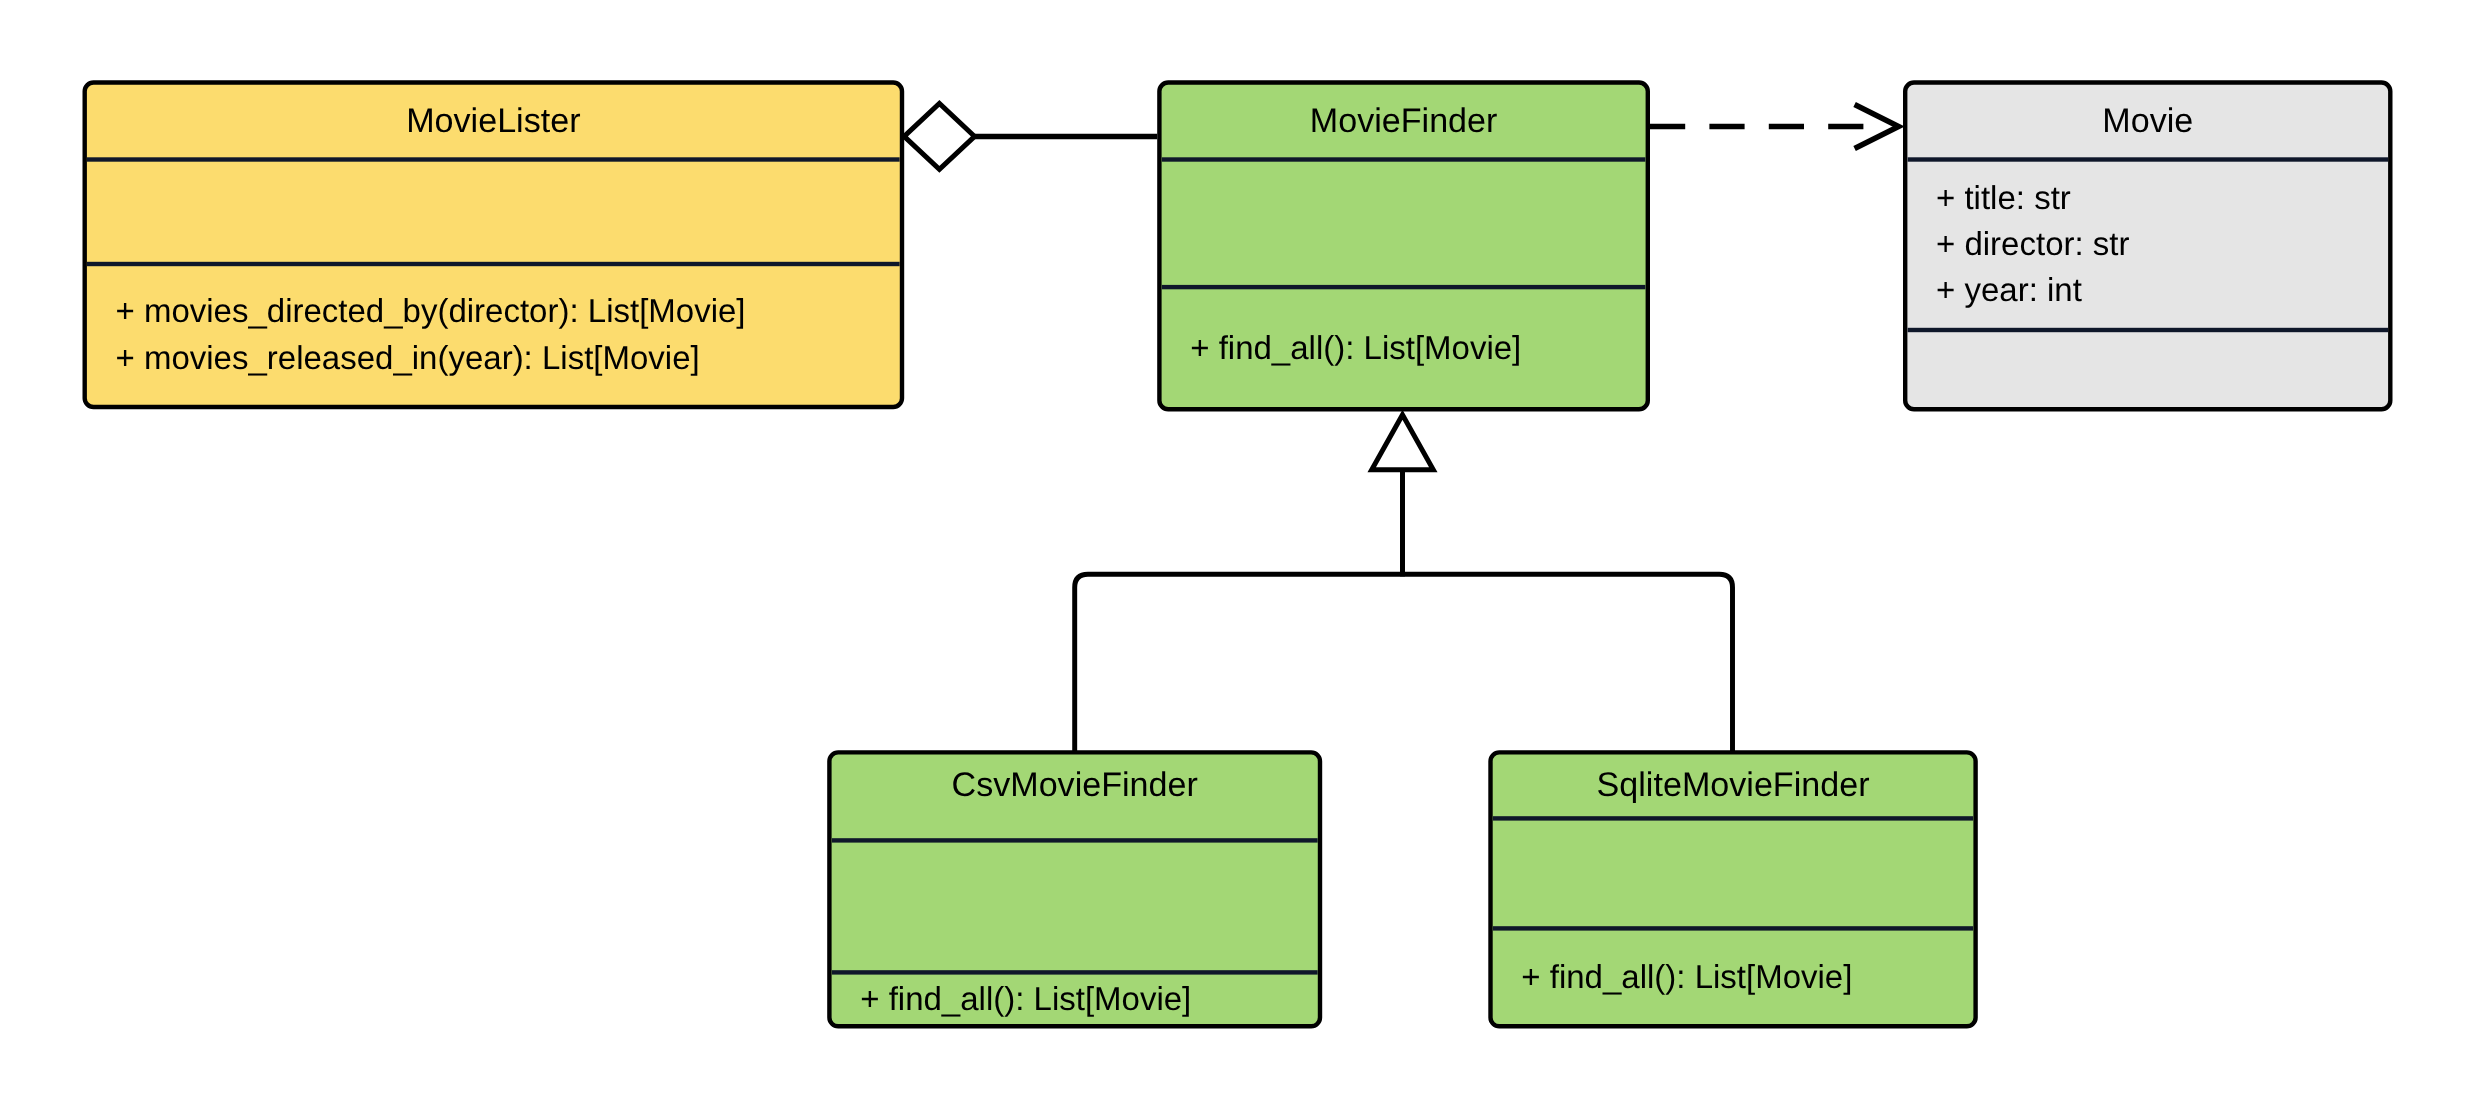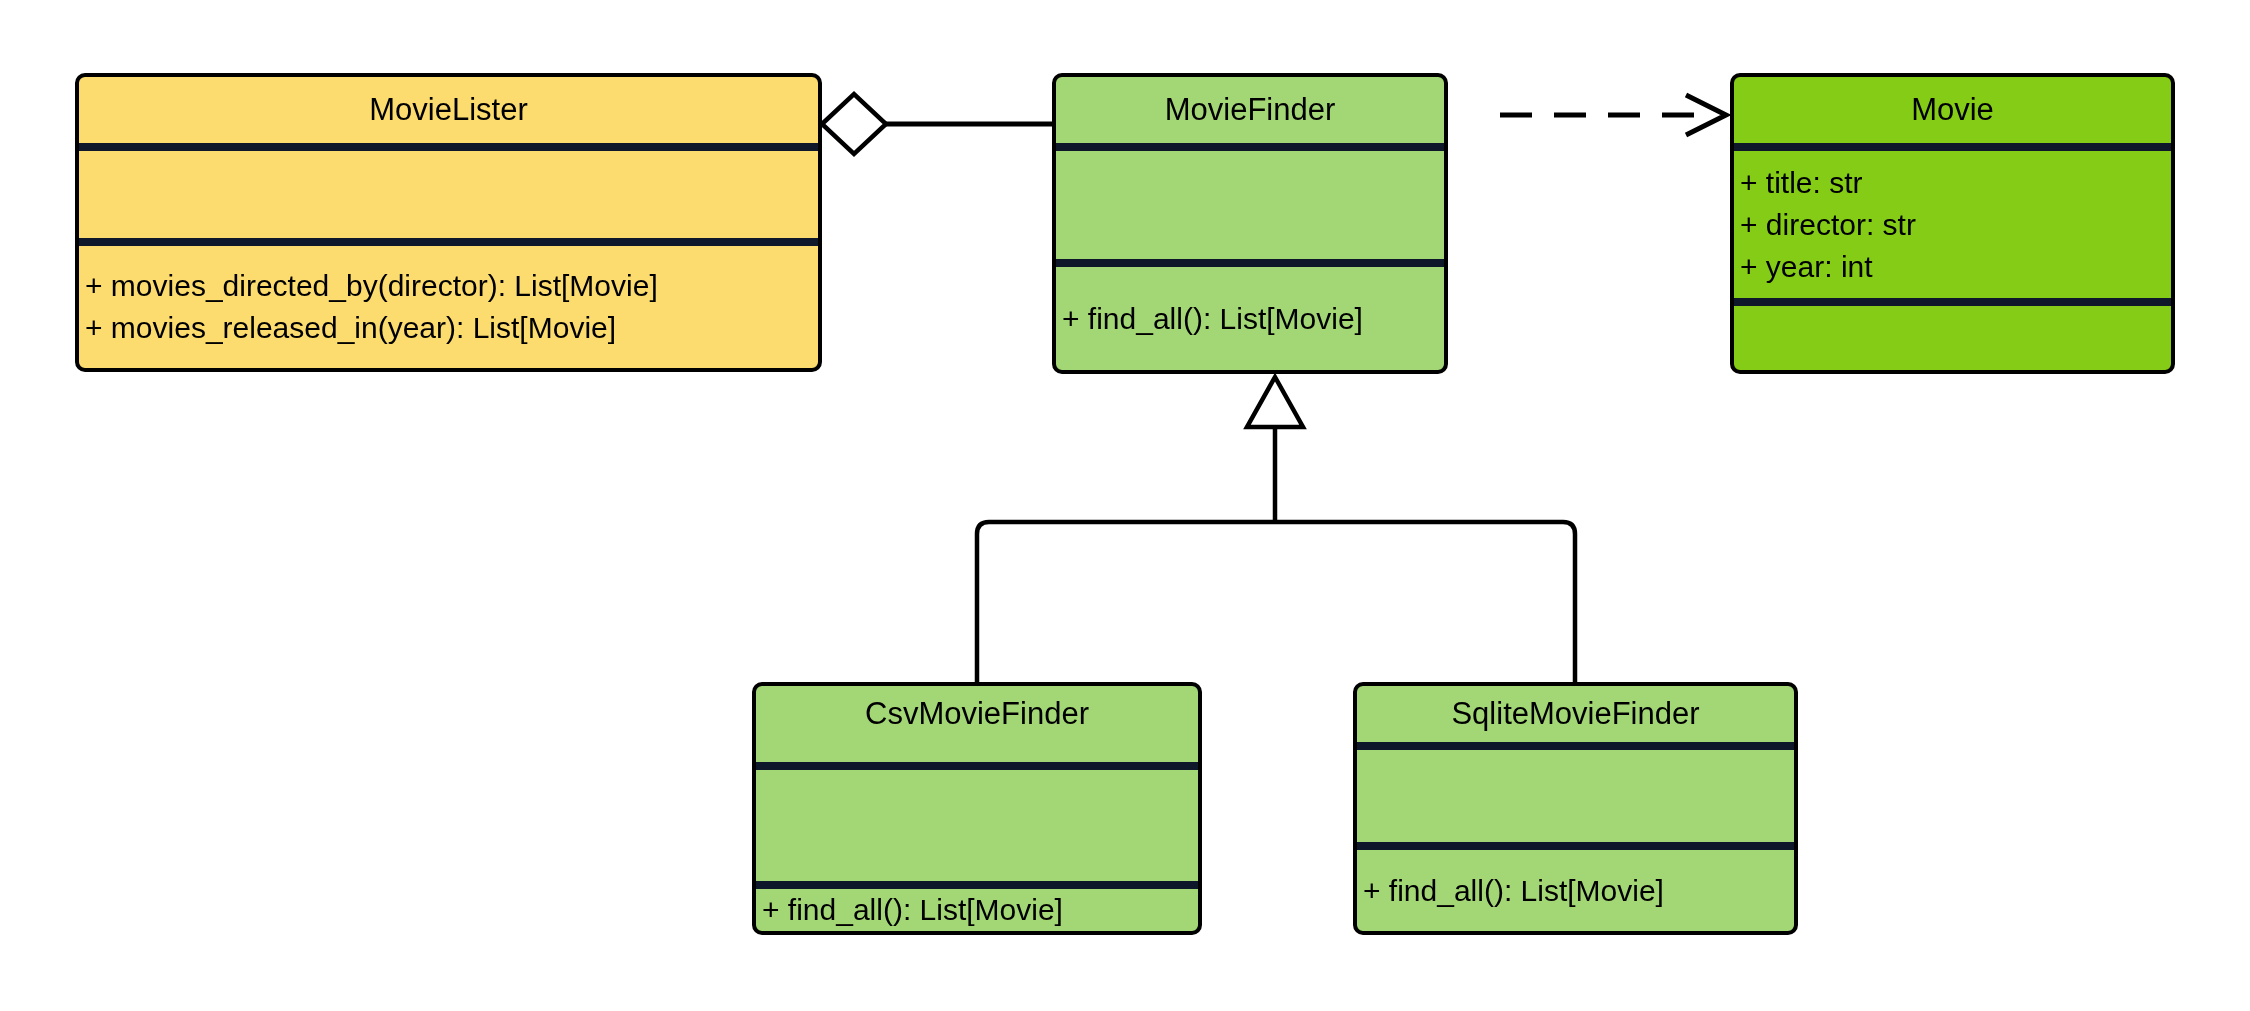--- a/index.html
+++ b/index.html
@@ -24,23 +24,23 @@
     overflow:hidden;
   }
   .uml-title{
     flex:none;
     display:flex;align-items:center;justify-content:center;
     font-size:31px;
     white-space:nowrap;
   }
   .uml-attrs,.uml-methods{
     box-sizing:border-box;
-    border-top:8px solid #0f172a;
+    border-top:4px solid #0f172a;
     display:flex;flex-direction:column;justify-content:center;
-    padding:0 6px;
+    padding:0 26px;
     font-size:30px;
     line-height:42px;
     white-space:nowrap;
   }
   .uml-methods{flex:1;}
   .member{display:block;}
 </style>
 </head>
 <body>
 
@@ -67,29 +67,29 @@
 
   <div class="uml-class" style="left: 75px; top: 73px; width: 747px; height: 299px; background: rgb(252, 220, 110);">
     <div class="uml-title" style="height:66px;">MovieLister</div>
     <div class="uml-attrs" style="height:95px;"></div>
     <div class="uml-methods">
       <span class="member">+ movies_directed_by(director): List[Movie]</span>
       <span class="member">+ movies_released_in(year): List[Movie]</span>
     </div>
   </div>
 
-  <div class="uml-class" style="left: 1052px; top: 73px; width: 396px; height: 301px; background: rgb(163, 215, 117);">
+  <div class="uml-class" style="left: 1052px; top: 73px; width: 448px; height: 301px; background: rgb(163, 215, 117);">
     <div class="uml-title" style="height:66px;">MovieFinder</div>
     <div class="uml-attrs" style="height:116px;"></div>
     <div class="uml-methods">
       <span class="member">+ find_all(): List[Movie]</span>
     </div>
   </div>
 
-  <div class="uml-class" style="left: 1730px; top: 73px; width: 445px; height: 301px; background: #84cc16;">
+  <div class="uml-class" style="left: 1730px; top: 73px; width: 445px; height: 301px; background: #e5e5e5;">
     <div class="uml-title" style="height:66px;">Movie</div>
     <div class="uml-attrs" style="height:155px;">
       <span class="member">+ title: str</span>
       <span class="member">+ director: str</span>
       <span class="member">+ year: int</span>
     </div>
     <div class="uml-methods"></div>
   </div>
 
   <div class="uml-class" style="left: 752px; top: 682px; width: 450px; height: 253px; background: rgb(163, 215, 117); gap: 20px;">

